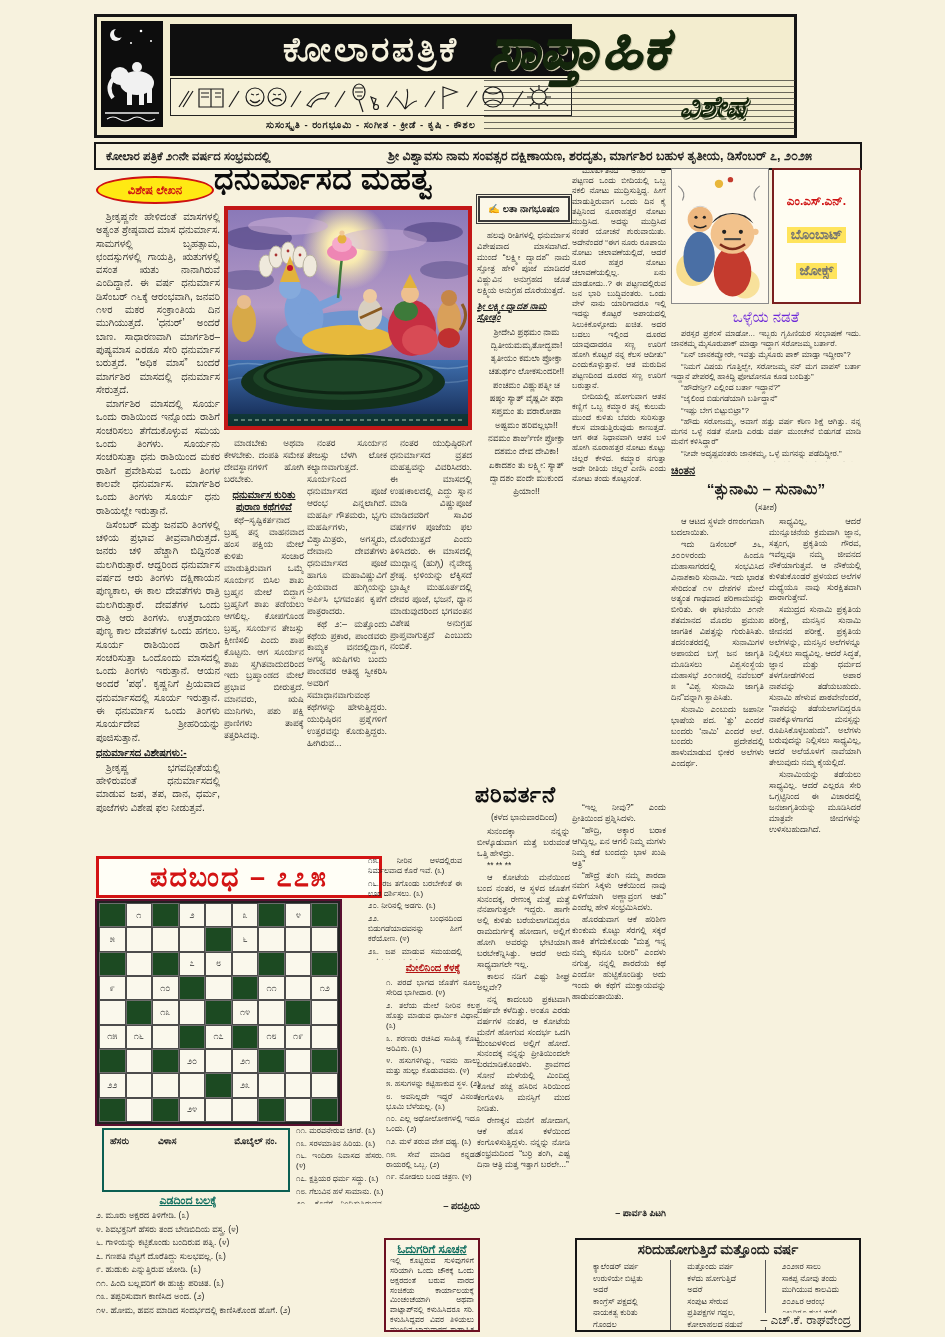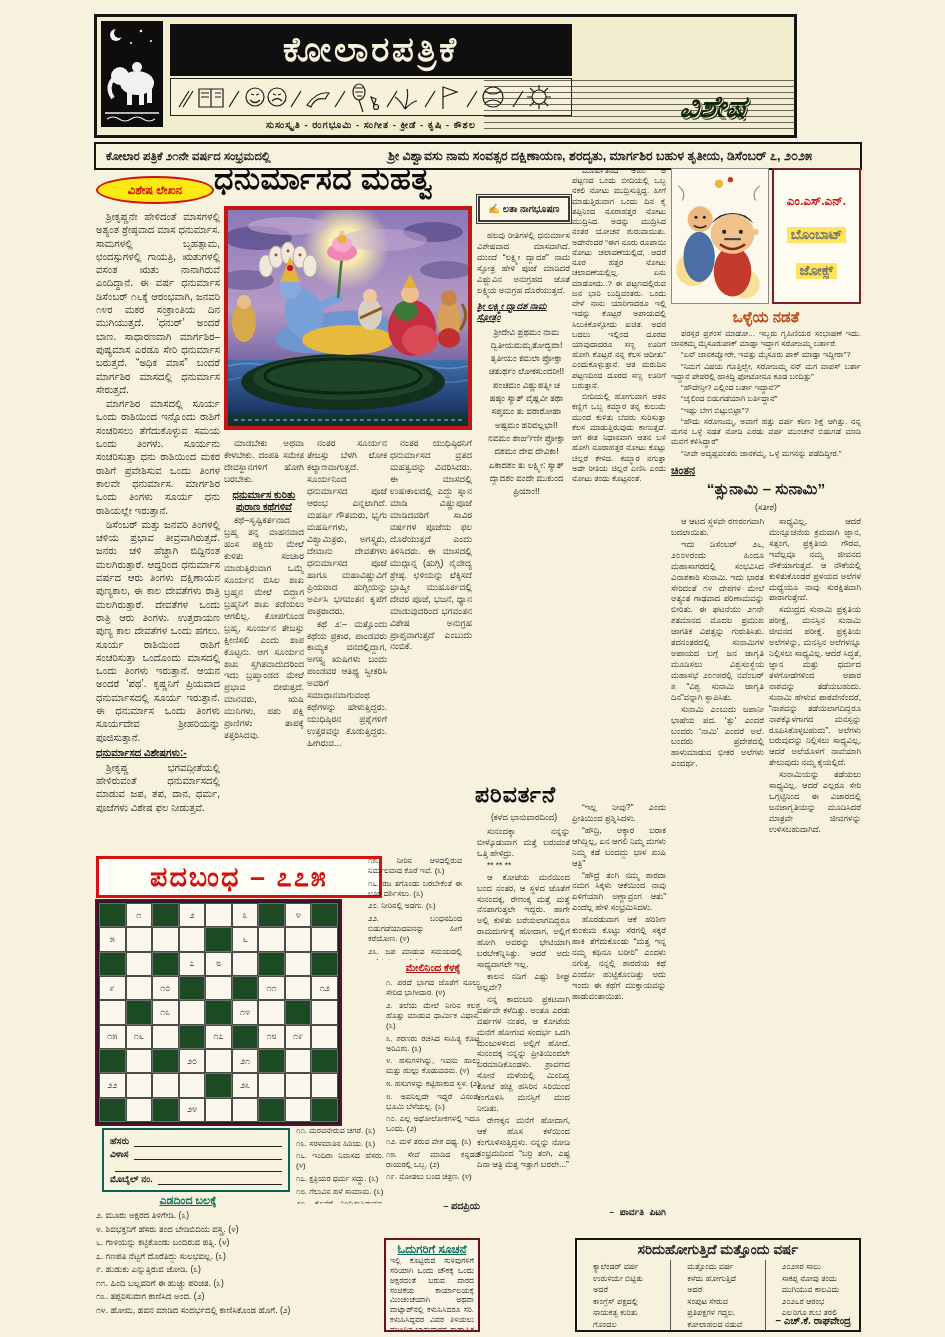--- a/index.html
+++ b/index.html
@@ -60,55 +60,55 @@
   .pv-note { font-size:8.5px; text-align:center; }
   .story-byline { font-size:9px; font-weight:bold; text-align:right; background:#f7f2de; }
 
   
   .cartoon { border:1px solid #8a8a8a; background:#fdf8ec; }
   .cartoon svg { display:block; width:100%; height:100%; }
   .joke-hdr { border:2px solid #7a2020; background:#fffdf2; display:flex; flex-direction:column;
               align-items:center; justify-content:space-evenly; padding:4px; }
   .joke-hdr .l1 { color:#cf1212; font-weight:bold; font-size:12px; }
   .joke-hdr .l2, .joke-hdr .l3 { color:#737373; font-weight:900; font-size:13.5px; background:#ffe45c; padding:0 4px; }
-  .joke-title { color:#c2410c; font-size:15px; font-weight:700; text-align:center; }
+  .joke-title { color:#6d28d9; font-size:15px; font-weight:400; text-align:center; }
 
   .chin-label { font-size:11px; font-weight:bold; text-decoration:underline; }
   .chin-title { font-size:15.5px; font-weight:900; text-align:center; }
   .chin-by { font-size:8.5px; text-align:center; }
 
   
   .cw-title { border:3px solid #d31313; background:#fffef6; display:flex; align-items:center; justify-content:center;
               color:#d31313; font-size:27px; font-weight:900; letter-spacing:2px; }
   .cw-grid { display:grid; grid-template-columns:repeat(9,1fr); grid-auto-rows:1fr;
              border:2px solid #222; outline:2px solid #5a1030; background:#faf8ec; }
   .cell { border:1px solid #4c4c4c; position:relative; display:flex; align-items:center; justify-content:center; }
   .cell.block { background:#1c4a22; border-color:#6d6d6d; }
   .cnum { font-size:9px; color:#2c2c2c; }
 
-  .form-box { border:2px solid #0c5f52; padding:5px 6px; display:flex; flex-direction:column; justify-content:space-between; }
+  .form-box { border:2px solid #0c5f52; padding:5px 6px; display:flex; justify-content:space-between; }
   .form-row { display:flex; align-items:flex-end; font-size:9px; font-weight:bold; height:12px; }
   .fline { flex:1; border-bottom:1.5px solid #222; margin-left:5px; height:10px; }
 
   .teal-head { color:#0b6b5c; font-weight:bold; text-decoration:underline; text-align:center; font-size:11px; }
   .red-head  { color:#b31414; font-weight:bold; text-decoration:underline; text-align:center; font-size:10px; }
   .clue { font-size:8.6px; line-height:1.28; text-align:justify; margin-bottom:2.5px; }
   .tiny .clue { font-size:7.9px; }
   .setter { font-size:9.5px; font-weight:bold; text-align:right; }
 
   .notice-box { border:2px solid #6d1022; padding:3px 4px; background:#faf5e4; }
   .notice-box .clue { font-size:7.7px; }
 
   .year-box { border:2px solid #161616; background:#f7f2de; display:flex; flex-direction:column; }
   .yb-title { font-size:13.5px; font-weight:900; text-align:center; padding:2px 0; }
   .yb-cols { flex:1; display:flex; }
   .yb-col { flex:1; padding:2px 6px; }
   .yb-col + .yb-col { border-left:1px solid #555; }
   .yb-col div { font-size:8px; line-height:1.32; }
-  .yb-byline { position:absolute; right:8px; bottom:3px; font-size:10px; font-weight:bold; background:#f7f2de; }
+  .yb-byline { position:absolute; right:8px; bottom:3px; font-size:12px; font-weight:normal; background:#f7f2de; }
 </style>
 </head>
 <body>
 
 <div class="page">
 
   <div class="abs masthead" style="left:94px;top:14px;width:703px;height:124px;">
     <div class="elephant">
       <svg viewBox="0 0 62 106" width="62" height="106">
         <rect width="62" height="106" fill="#0d0d0d"></rect>
@@ -158,20 +158,21 @@
             <path d="M314,12 q8,6 16,0 M314,24 q8,-6 16,0"></path>
           <path d="M342,28 l10,-16"></path>
           <circle cx="368" cy="18" r="7"></circle>
             <path d="M368,6 v5 M368,25 v5 M356,18 h5 M375,18 h5 M359,9 l4,4 M373,23 l4,4 M359,27 l4,-4 M373,13 l4,-4"></path>
         </g>
       </svg>
     </div>
     <div class="tagline">ಸುಸಂಸ್ಕೃತಿ - ರಂಗಭೂಮಿ - ಸಂಗೀತ - ಕ್ರೀಡೆ - ಕೃಷಿ - ಕೌಶಲ</div>
     <div class="logo-block">
       <div class="logo-lines"></div>
+      <div class="logo-title">ಸಾಪ್ತಾಹಿಕ</div>
       <div class="logo-sub">ವಿಶೇಷ</div>
       <div class="logo-deco"></div>
     </div>
   </div>
 
   <div class="abs dateline" style="left:94px;top:142px;width:768px;height:28px;">
     <div class="dl-left">ಕೋಲಾರ ಪತ್ರಿಕೆ ೨೧ನೇ ವರ್ಷದ ಸಂಭ್ರಮದಲ್ಲಿ</div>
     <div class="dl-right">ಶ್ರೀ ವಿಶ್ವಾವಸು ನಾಮ ಸಂವತ್ಸರ ದಕ್ಷಿಣಾಯಣ, ಶರದೃತು, ಮಾರ್ಗಶಿರ ಬಹುಳ ತೃತೀಯ, ಡಿಸೆಂಬರ್ ೭, ೨೦೨೫</div>
   </div>
 
@@ -390,21 +391,21 @@
       </div>
   </div>
   <div class="abs s85" style="left:572px;top:802px;width:94px;height:404px;">
     <div>
         <div class="para">“ಇಲ್ಲ ನೀವು?” ಎಂದು ಪ್ರೀತಿಯಿಂದ ಪ್ರಶ್ನಿಸಿದಳು.</div>
         <div class="para">“ಹೌದ್ರಿ, ಅಕ್ಕಾರ ಬರಾಕ ಆಗಿದ್ದಿಲ್ಲ, ಏನ ಆಗಲಿ ನಿಮ್ಮ ಮಗಳು ನಿಮ್ಮ ಕಡೆ ಬಂದದ್ದು ಭಾಳ ಖುಷಿ ಆತ್ರಿ”</div>
         <div class="para">“ಹೌದ್ರೆ ತಂಗಿ ನಮ್ಮ ಶಾರದಾ ನಮಗ ಸಿಕ್ಕಳು ಆಕೆಯಿಂದ ನಾವು ಏಳಿಗೆಯಾಗಿ ಅಣ್ಣಾವ್ರಂಗ ಆತು” ಎಂದೆಲ್ಲ ಹೇಳಿ ಸಂಭ್ರಮಿಸಿದಳು.</div>
         <div class="para">ಹೊರಡುವಾಗ ಆಕೆ ಹರಿಶಿಣ ಕುಂಕುಮ ಕೊಟ್ಟು ಸೆರಗಲ್ಲಿ ಸಕ್ಕರೆ ಹಾಕಿ ತೆಗೆದುಕೊಂಡು “ಮತ್ತ ಇನ್ನ ನಮ್ಮ ಕಥಿನೂ ಬರೀರಿ” ಎಂದಳು ನಗುತ್ತ. ನನ್ನಲ್ಲಿ ಶಾರದೆಯ ಕಥೆ ಎಂದೋ ಹುಟ್ಟಿಕೊಂಡಿತ್ತು ಅದು ಇಂದು ಈ ಕಥೆಗೆ ಮುಕ್ತಾಯವನ್ನು ಹಾಡುವಂತಾಯಿತು.</div>
       </div>
   </div>
-  <div class="abs story-byline" style="left:572px;top:1208px;width:94px;height:14px;font-family:Liberation Mono, monospace;">– ಪಾರ್ವತಿ ಪಿಟಗಿ</div>
+  <div class="abs story-byline" style="left:572px;top:1208px;width:94px;height:14px;">– ಪಾರ್ವತಿ ಪಿಟಗಿ</div>
 
   <div class="abs cw-title" style="left:96px;top:856px;width:286px;height:42px;">ಪದಬಂಧ – ೭೭೫</div>
   <div class="abs cw-grid" style="left:97px;top:901px;width:243px;height:223px;">
       <div class="cell block"></div>
       <div class="cell">
         <span class="cnum">೧</span>
       </div>
       <div class="cell block"></div>
       <div class="cell">
         <span class="cnum">೨</span>

